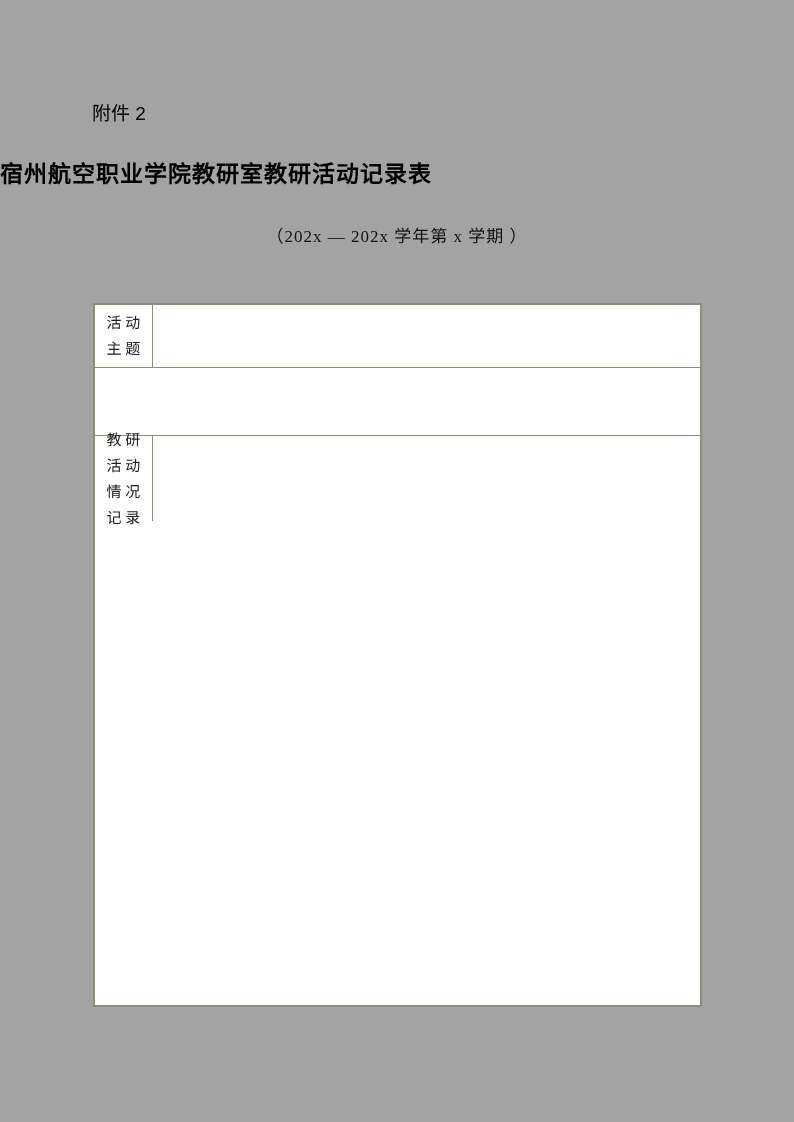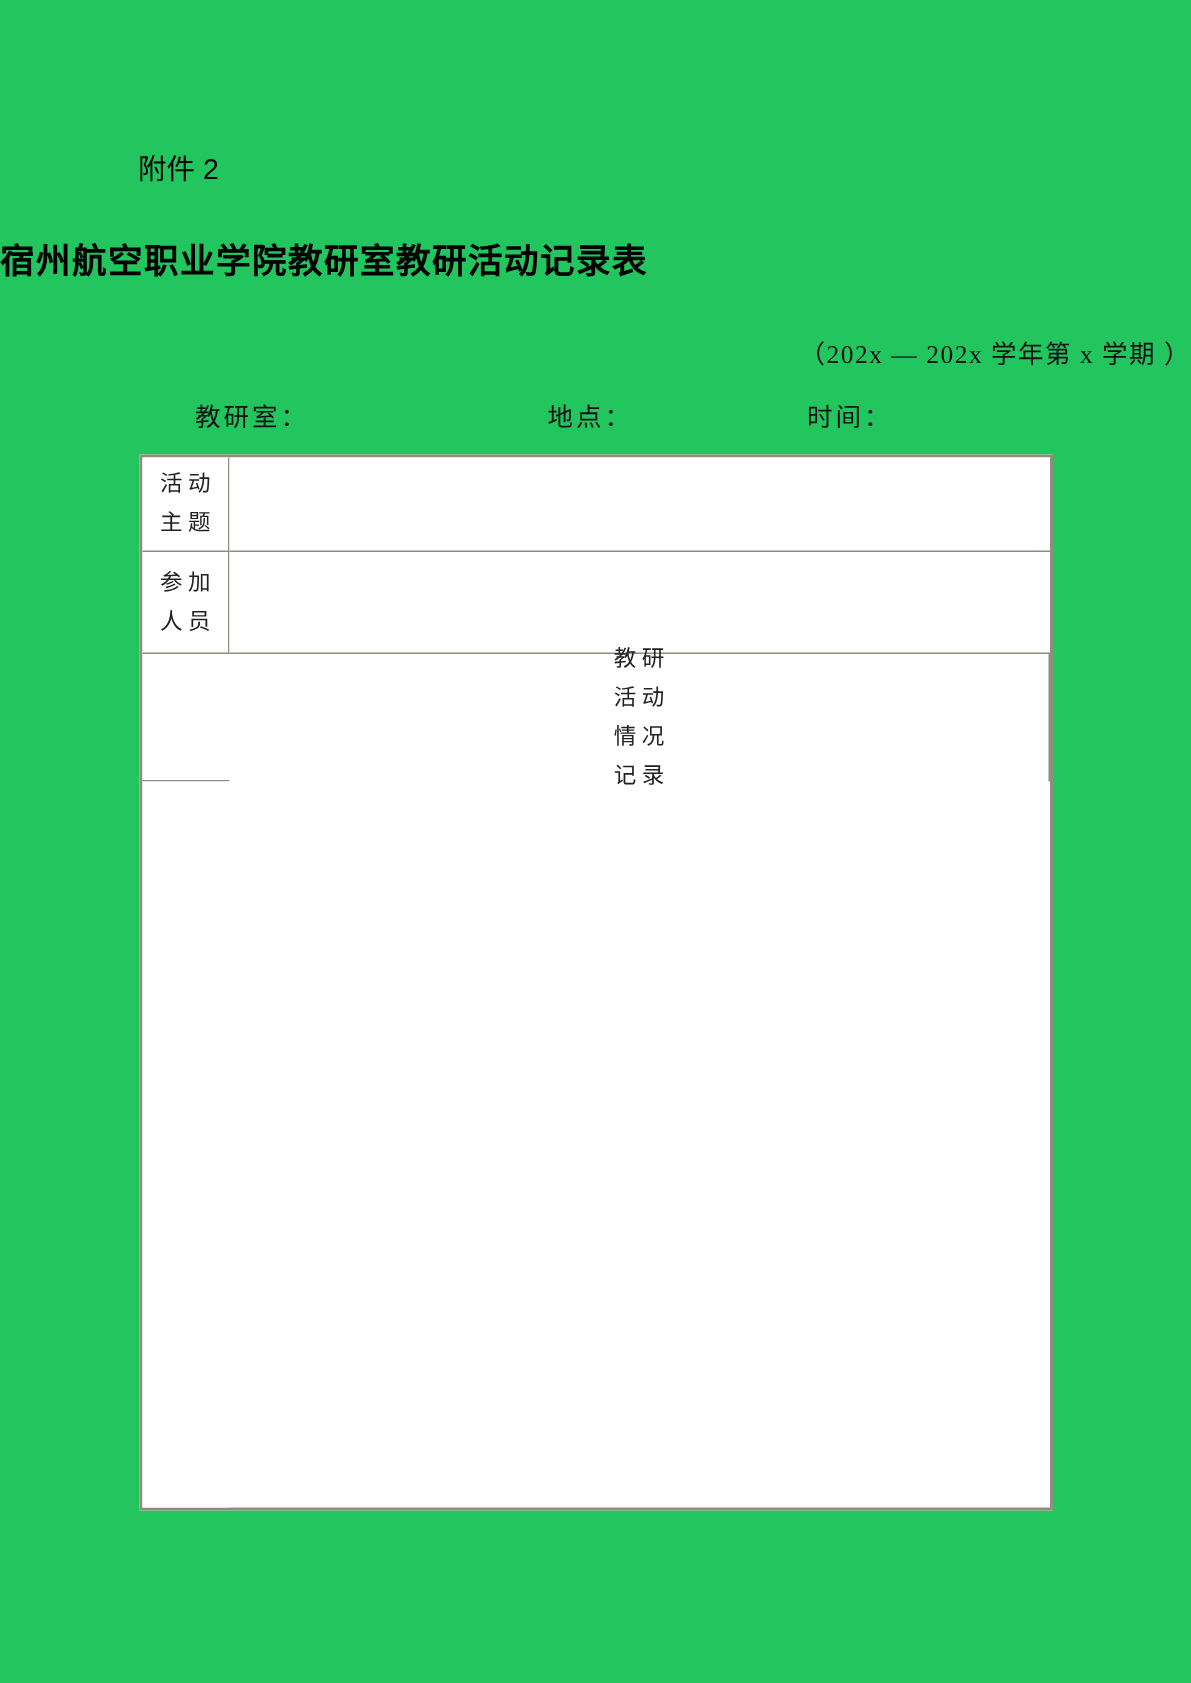--- a/index.html
+++ b/index.html
@@ -9,21 +9,21 @@
   *{ box-sizing:border-box; margin:0; padding:0; }
   html,body{ background:#ffffff; }
   body{
     width:794px; height:1122px;
     font-family:"Liberation Serif","DejaVu Serif",serif;
     color:var(--ink);
   }
   .page{
     position:relative;
     width:794px; height:1122px;
-    background:#22c55e;
+    background:#a3a3a3;
     overflow:hidden;
   }
   .attachment{
     position:absolute;
     left:92px; top:101px;
     font-family:"Liberation Sans","DejaVu Sans",sans-serif;
     font-size:19px;
     line-height:26px;
     color:#000000;
   }
@@ -34,21 +34,21 @@
     font-size:23px;
     font-weight:bold;
     letter-spacing:1px;
     line-height:30px;
     color:#000000;
   }
   .subtitle{
     position:absolute;
     left:0; top:224px;
     width:794px;
-    text-align:right;
+    text-align:center;
     font-size:17px;
     letter-spacing:1px;
     line-height:26px;
     color:#111111;
   }
   .meta-line{
     position:absolute;
     left:93px; top:266px;
     width:609px; height:30px;
   }
@@ -99,38 +99,29 @@
 <body>
 
 <div class="page">
 
   <div class="attachment">附件 2</div>
 
   <div class="title">宿州航空职业学院教研室教研活动记录表</div>
 
   <div class="subtitle">（202x — 202x 学年第 x 学期 ）</div>
 
-  <div class="meta-line">
-    <span class="meta-field f0">教研室：</span>
-    <span class="meta-field f1">地点：</span>
-    <span class="meta-field f2">时间：</span>
-  </div>
 
   <div class="record-table">
 
     <div class="cell label row-sep">
       <span class="label-line">活 动</span>
       <span class="label-line">主 题</span>
     </div>
     <div class="cell value row-sep"></div>
 
-    <div class="cell label row-sep">
-      <span class="label-line">参 加</span>
-      <span class="label-line">人 员</span>
-    </div>
     <div class="cell value row-sep"></div>
 
     <div class="cell value row-sep"></div>
 
     <div class="cell label">
       <span class="label-line">教 研</span>
       <span class="label-line">活 动</span>
       <span class="label-line">情 况</span>
       <span class="label-line">记 录</span>
     </div>

